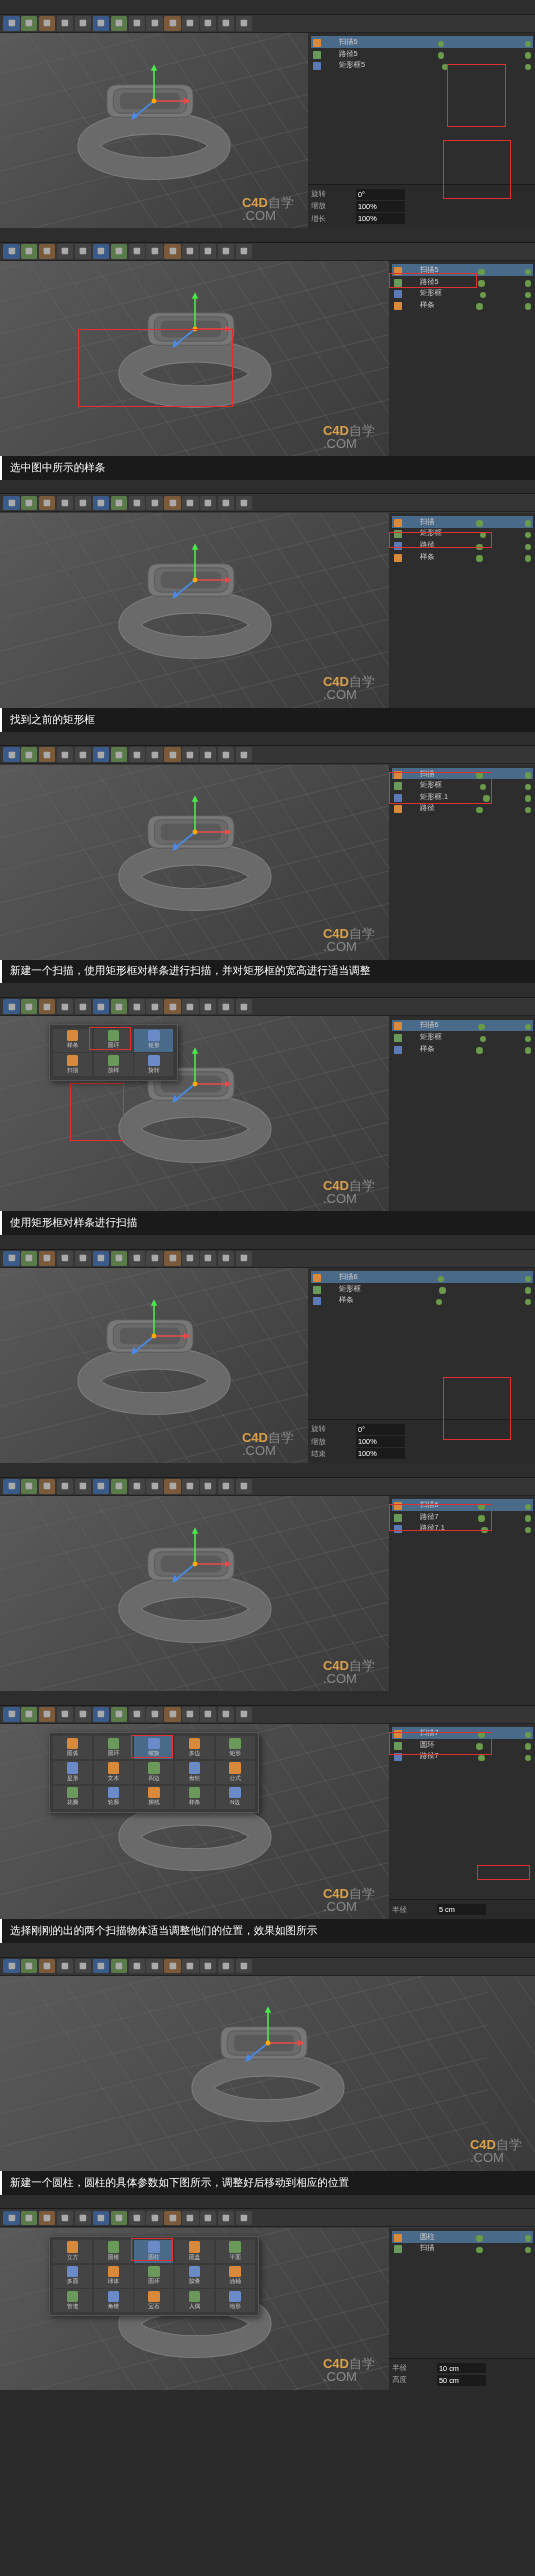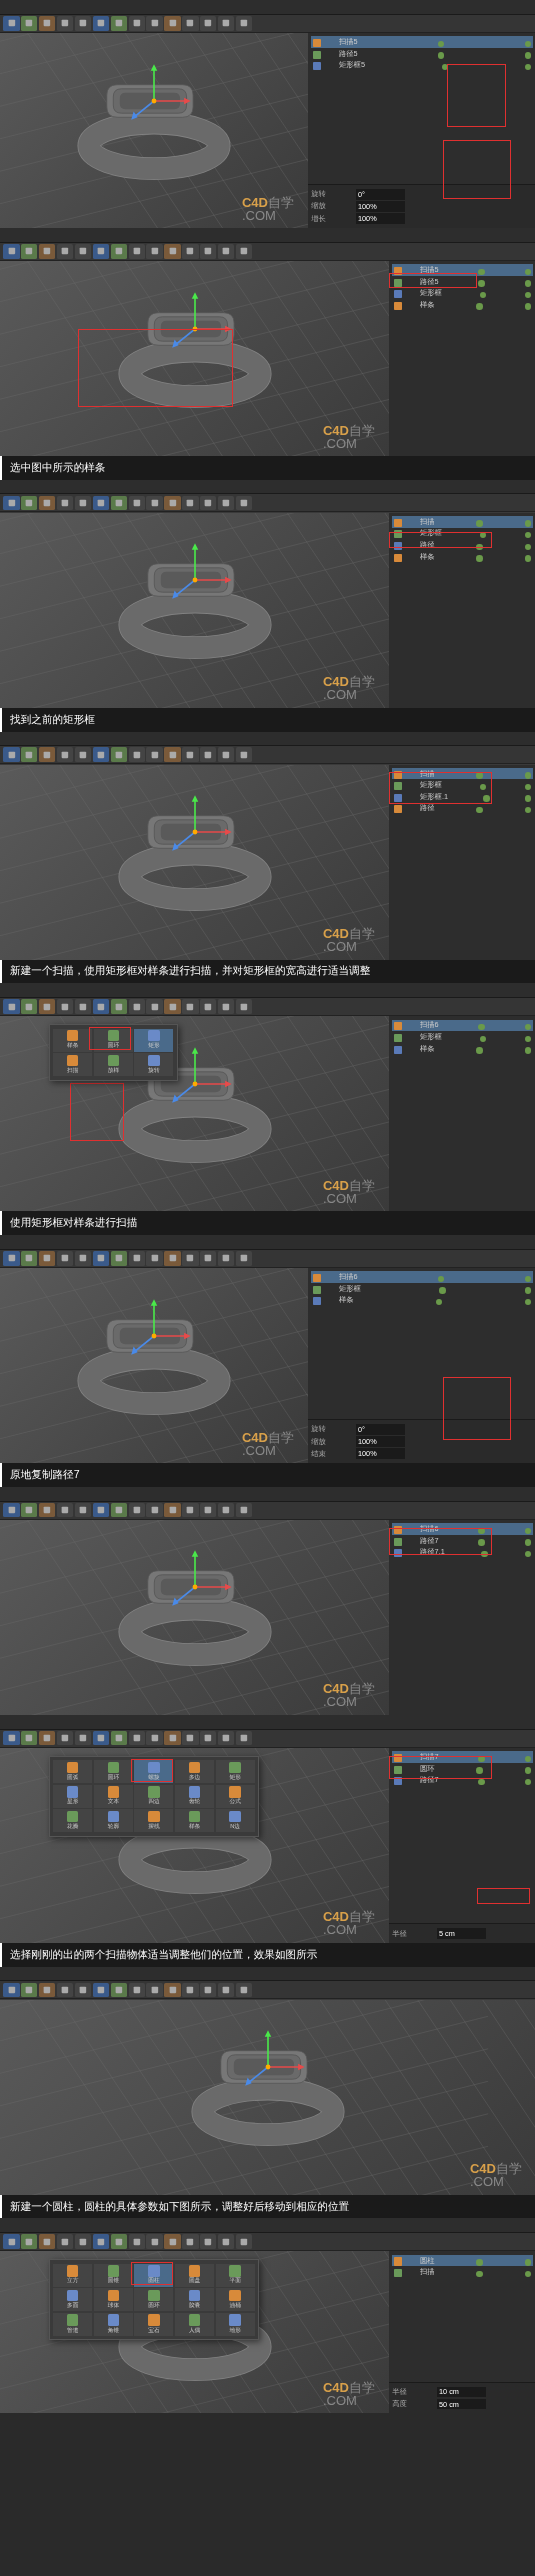--- a/index.html
+++ b/index.html
@@ -1095,21 +1095,20 @@
               <span class="prop-label">结束</span>
               <input class="prop-input" value="100%" style="">
             </div>
           </div>
           <div class="redbox" style="left:59%;top:56%;width:30%;height:32%"></div>
         </div>
 
     </div>
   </div>
   <div class="step">
-    <div class="caption">原地复制路径7</div>
     <div class="app ">
       <div class="titlebar"></div>
       <div class="toolbar">
           <div class="tbtn c1">
             <svg width="9.8" height="9.8" viewBox="0 0 12 12">
               <rect x="2" y="2" width="8" height="8" fill="#aaa" rx="1"></rect>
             </svg>
           </div>
           <div class="tbtn c2">
             <svg width="9.8" height="9.8" viewBox="0 0 12 12">

